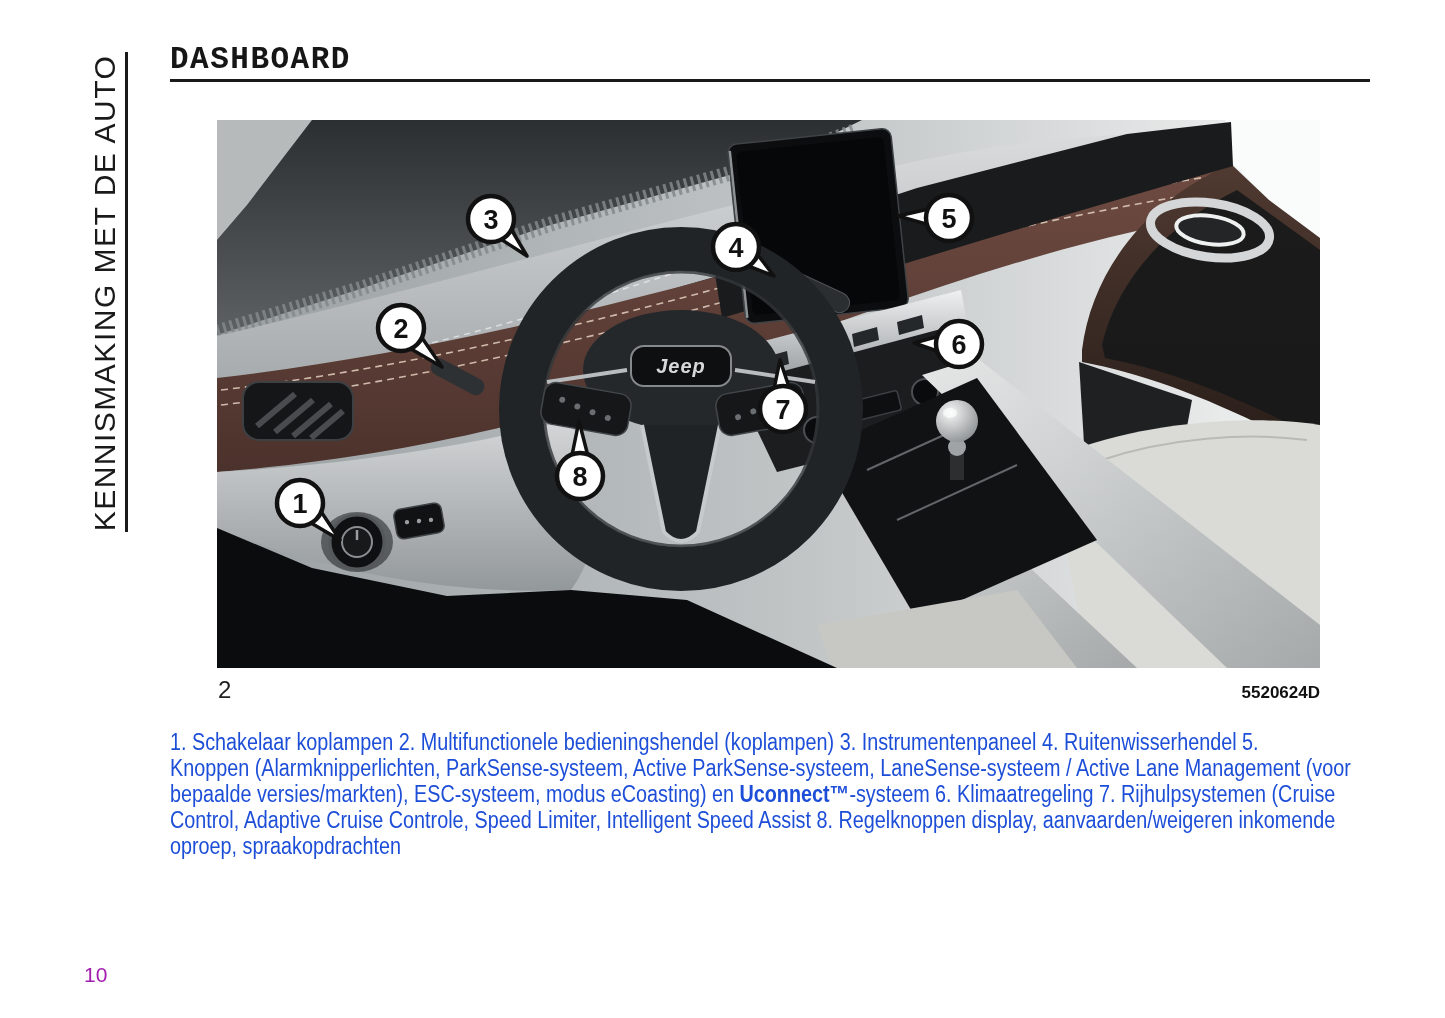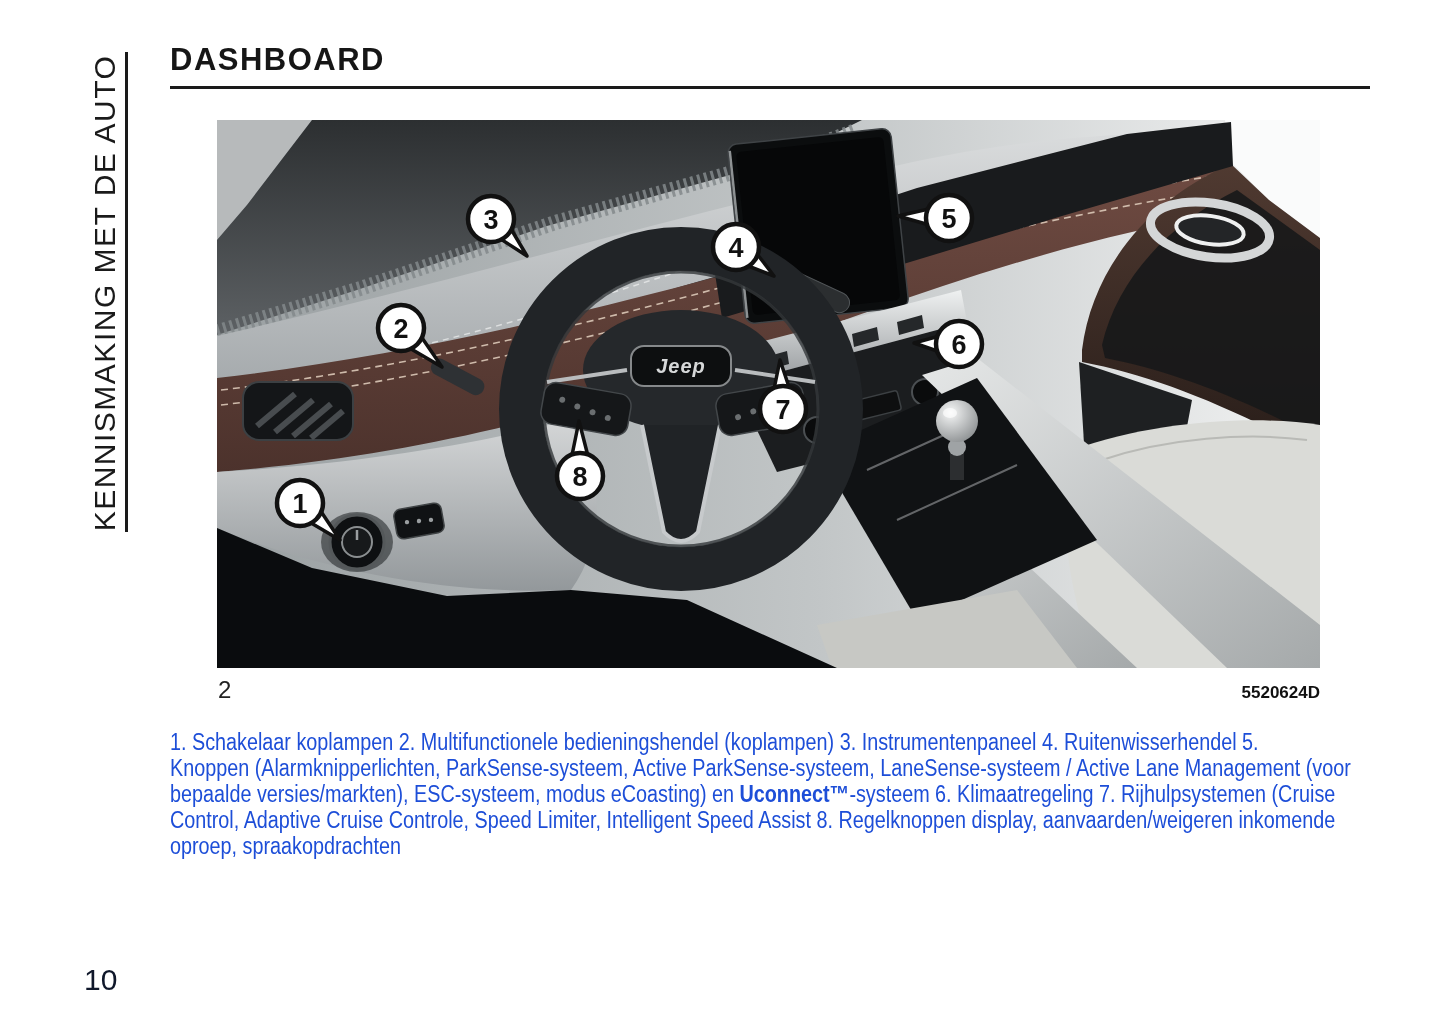--- a/index.html
+++ b/index.html
@@ -11,42 +11,42 @@
     transform:rotate(-90deg);
     font-size:30px;letter-spacing:1.5px;text-align:center;white-space:nowrap;
     color:#1a1a1a;line-height:38px;font-weight:500;
   }
   .sidebar-rule{
     position:absolute;left:125px;top:52px;width:2.5px;height:480px;background:#1a1a1a;
   }
 
   .title-block{
     position:absolute;left:170px;top:44px;width:1200px;
-    border-bottom:3px solid #1a1a1a;padding-bottom:10px;
+    border-bottom:3px solid #1a1a1a;padding-bottom:3px;font-family:Liberation Mono, monospace;
   }
   .title-block h1{
     margin:0;font-size:31px;font-weight:800;letter-spacing:1.5px;color:#161616;
     line-height:32px;
   }
 
   .figure-wrap{position:absolute;left:217px;top:120px;width:1103px;height:548px;}
   .figure-wrap svg{display:block;}
 
   .fig-number{position:absolute;left:218px;top:676px;font-size:24px;color:#222;}
   .fig-code{position:absolute;left:1120px;top:683px;width:200px;text-align:right;
             font-size:17px;font-weight:bold;color:#111;}
 
   .caption{position:absolute;left:170px;top:729px;width:1210px;color:#1d4ed8;}
   .cap-line{
     font-size:23px;line-height:26px;white-space:nowrap;
     transform:scaleX(0.86);transform-origin:0 0;
   }
   .cap-line b{font-weight:bold;}
 
-  .page-number{position:absolute;left:84px;top:963px;font-size:30px;color:#0f172a;}
+  .page-number{position:absolute;left:84px;top:963px;font-size:21px;color:#a21caf;}
 
   .callout-circle{fill:#ffffff;stroke:#111111;stroke-width:4.5px;}
   .callout-tail{fill:#ffffff;stroke:#111111;stroke-width:3.5px;stroke-linejoin:round;}
   .callout-num{font-family:"Liberation Sans","DejaVu Sans",sans-serif;
                font-size:27px;font-weight:bold;fill:#111;text-anchor:middle;}
   .stitch{fill:none;stroke:#dcc9b8;stroke-width:1.6;stroke-dasharray:7 5;opacity:.9;}
   .stitch-light{fill:none;stroke:#ecedee;stroke-width:1.5;stroke-dasharray:6 5;opacity:.75;}
 </style>
 </head>
 <body>

